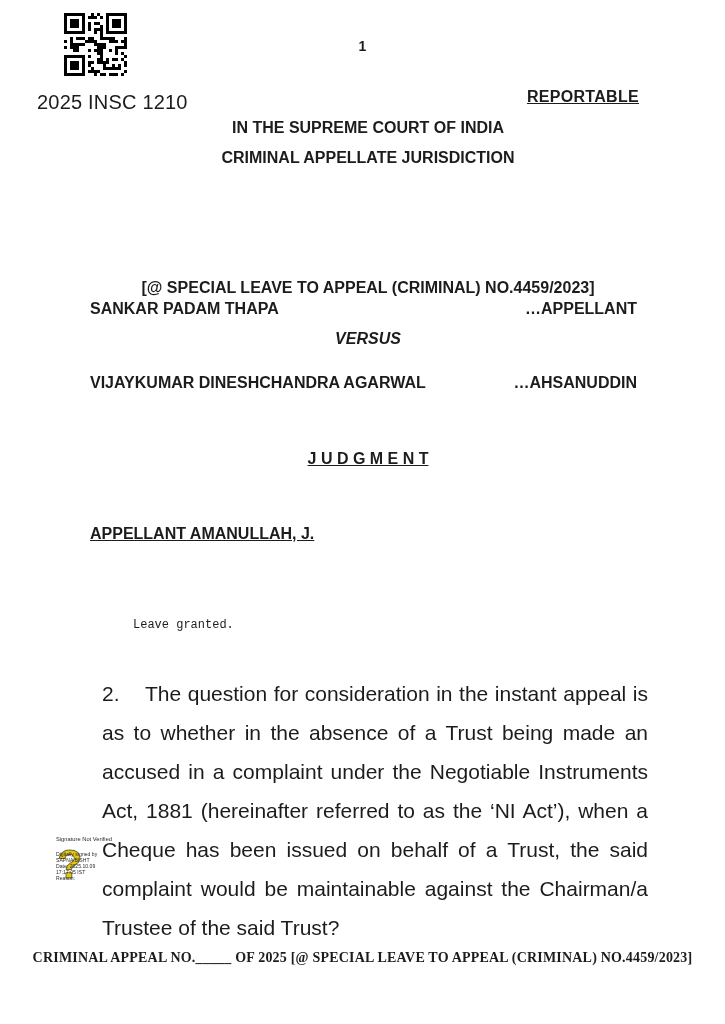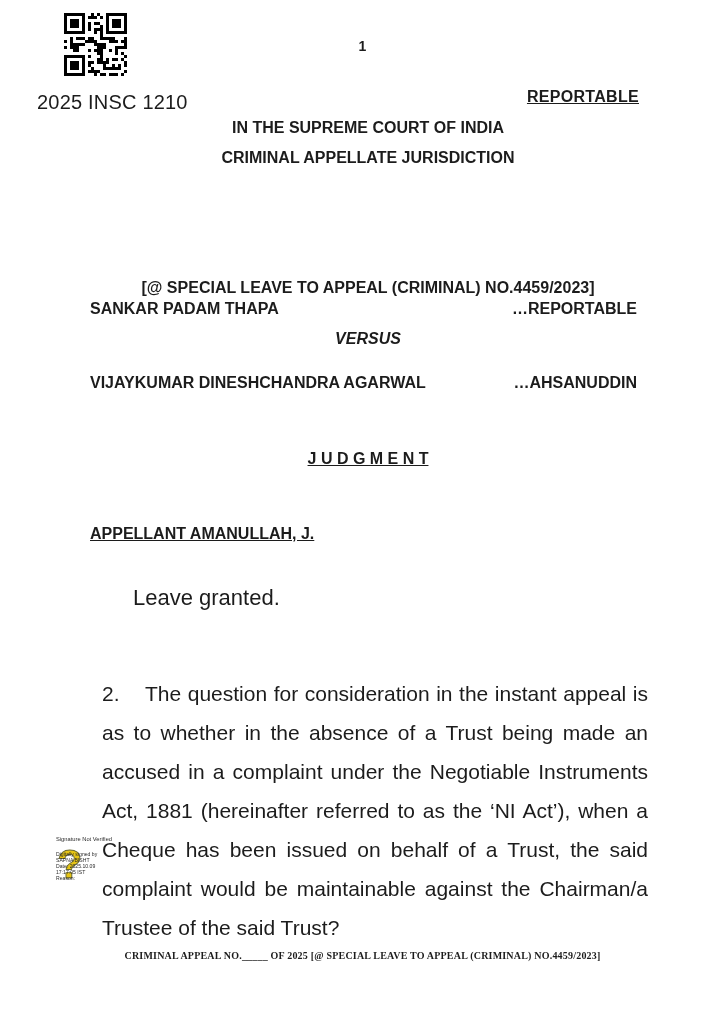--- a/index.html
+++ b/index.html
@@ -30,21 +30,21 @@
   .party-row { position: absolute; left: 90px; right: 88px; display: flex; justify-content: space-between; font-size: 16px; font-weight: bold; }
   .appellant-row  { top: 300px; justify-content: space-between; }
   .respondent-row { top: 374px; }
   .versus-line { top: 330px; font-style: italic; }
 
   .judgment-heading { top: 450px; }
   .judgment-heading span { text-decoration: underline; }
 
   .judge-line { position: absolute; left: 90px; top: 525px; font-size: 16px; font-weight: bold; text-decoration: underline; }
 
-  .para-1 { position: absolute; left: 133px; top: 585px; font-size: 22px; }
+  .para-1 { position: absolute; left: 133px; top: 618px; font-size: 12px; font-family: Liberation Mono, monospace; }
 
   .para-2 {
     position: absolute; left: 102px; top: 674px; width: 546px;
     font-size: 21px; line-height: 39px; text-align: justify;
   }
   .para-2 .num { display: inline-block; width: 43px; }
 
   
   .sig-stamp {
     position: absolute; left: 56px; top: 836px;
@@ -60,21 +60,21 @@
     z-index: 1;
   }
   .sig-text { position: relative; z-index: 2; color: #2a2a2a; }
   .sig-line1 { font-size: 9px; white-space: nowrap; margin-bottom: 14px; }
   .sig-small { font-size: 8px; white-space: nowrap; }
 
   .footer {
     position: absolute; left: 0; top: 950px; width: 100%;
     text-align: center;
     font-family: "Liberation Serif", serif;
-    font-size: 10px; font-weight: bold; letter-spacing: 0.2px;
+    font-size: 14px; font-weight: bold; letter-spacing: 0.2px;
   }
 </style>
 </head>
 <body>
 
 <div class="page">
 
   <svg class="qr" id="qr-svg" viewBox="0 0 21 21">
       <rect x="0" y="0" width="21" height="21" fill="#fff"></rect>
       <rect x="9" y="0" width="1" height="1" fill="#000"></rect>
@@ -210,21 +210,21 @@
 
   <div class="center-line court-line">IN THE SUPREME COURT OF INDIA</div>
 
   <div class="center-line jurisdiction-line">CRIMINAL APPELLATE JURISDICTION</div>
 
 
   <div class="center-line slp-line">[@ SPECIAL LEAVE TO APPEAL (CRIMINAL) NO.4459/2023]</div>
 
   <div class="party-row appellant-row">
     <span>SANKAR PADAM THAPA</span>
-    <span>…REPORTABLE</span>
+    <span>…APPELLANT</span>
   </div>
 
   <div class="center-line versus-line">VERSUS</div>
 
   <div class="party-row respondent-row">
     <span>VIJAYKUMAR DINESHCHANDRA AGARWAL</span>
     <span>…AHSANUDDIN</span>
   </div>
 
   <div class="center-line judgment-heading"><span>J U D G M E N T</span></div>

